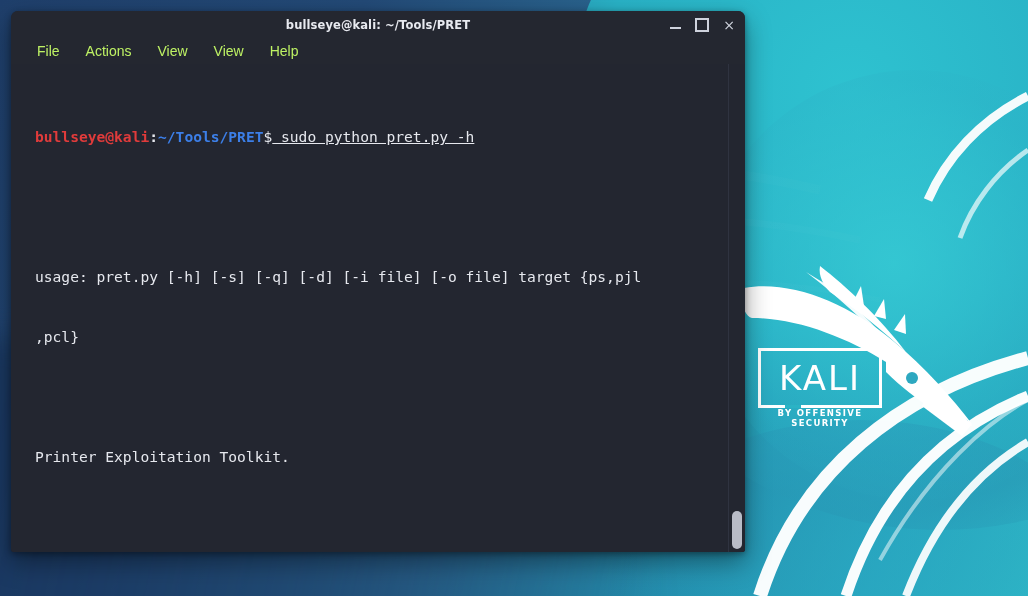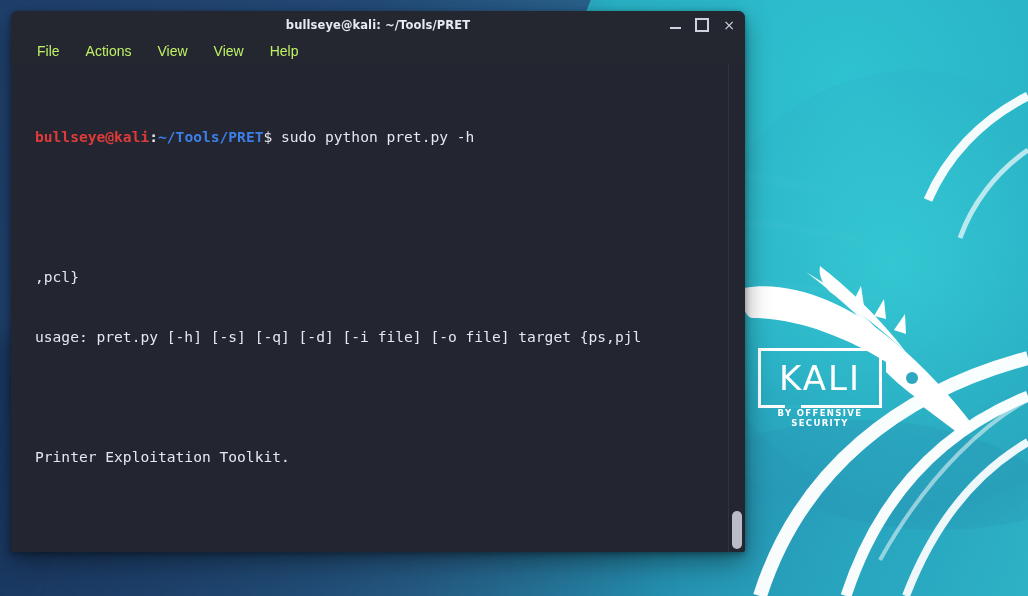--- a/index.html
+++ b/index.html
@@ -187,21 +187,21 @@
     line-height: 20px;
     color: #e6e8ee;
     white-space: pre;
     letter-spacing: 0px;
   }
   .t-line { height: 20px; }
   .c-user { color: #e03b3b; font-weight: 700; }
   .c-path { color: #3c7fe8; font-weight: 700; margin-top: 47px; }
   .c-colon { color: #e6e8ee; font-weight: 700; }
   .c-dollar { color: #e6e8ee; }
-  .c-plain { color: #e6e8ee; }
+  .c-plain { color: #e6e8ee; text-decoration: underline; }
 
   #scrollbar-track {
     position: absolute;
     right: 0;
     top: 0;
     bottom: 0;
     width: 16px;
     background: #232630;
     border-left: 1px solid #2f3340;
   }
@@ -307,22 +307,22 @@
       <span class="menu-item">View</span>
       <span class="menu-item">Help</span>
     </div>
 
     <div id="term-body">
       <div id="term-text">
 
         <div class="t-line"><span class="c-user">bullseye@kali</span><span class="c-colon">:</span><span class="c-path">~/Tools/PRET</span><span class="c-dollar">$</span><span class="c-plain"> sudo python pret.py -h</span></div>
 
         <div class="t-line"></div>
+        <div class="t-line">usage: pret.py [-h] [-s] [-q] [-d] [-i file] [-o file] target {ps,pjl</div>
         <div class="t-line">,pcl}</div>
-        <div class="t-line">usage: pret.py [-h] [-s] [-q] [-d] [-i file] [-o file] target {ps,pjl</div>
         <div class="t-line"></div>
         <div class="t-line">Printer Exploitation Toolkit.</div>
         
         
         
         
         
         
         
         

